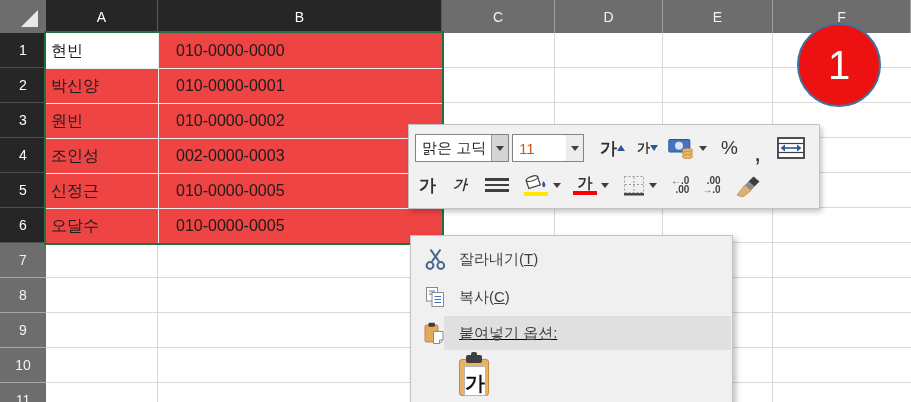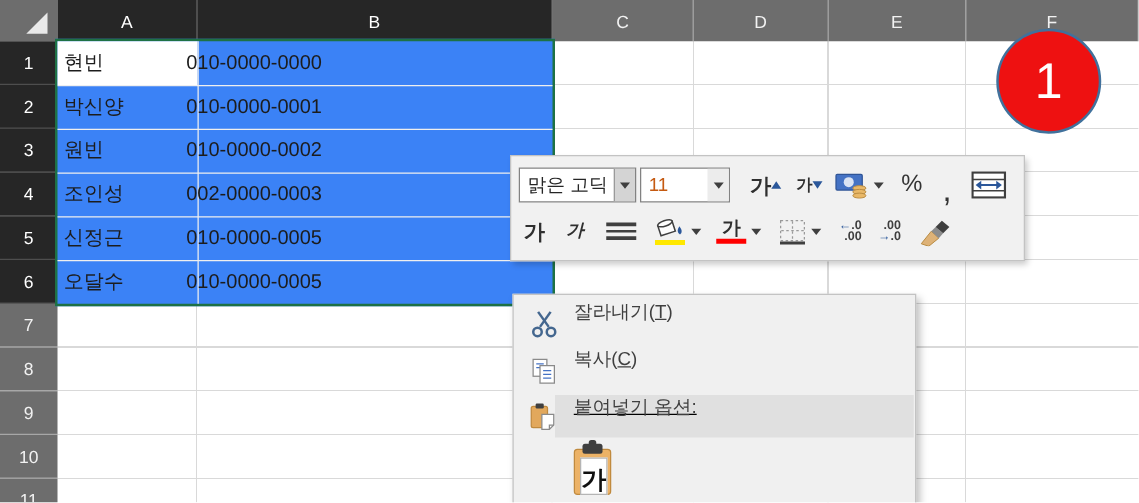--- a/index.html
+++ b/index.html
@@ -24,29 +24,29 @@
   .grid { position:absolute; left:46px; top:33px; width:865px; height:369px; background:#fff;
     background-image:
       linear-gradient(to right, transparent 0 111px, #d9d9d9 111px 112px, transparent 112px 395px,
         #d9d9d9 395px 396px, transparent 396px 508px, #d9d9d9 508px 509px, transparent 509px 616px,
         #d9d9d9 616px 617px, transparent 617px 726px, #d9d9d9 726px 727px, transparent 727px),
       repeating-linear-gradient(to bottom, transparent 0 34px, #d9d9d9 34px 35px);
   }
 
   
   .selection { position:absolute; left:44px; top:31px; width:400px; height:214px;
-               background:#3b82f6; border:2px solid #1e7145; z-index:2; }
+               background:#ef4444; border:2px solid #1e7145; z-index:2; }
   .sel-a1 { position:absolute; left:0; top:0; width:112px; height:35px; background:#fff; }
   .sel-vline { position:absolute; left:112px; top:0; width:1px; height:100%; background:#efefef; }
   .sel-hline { position:absolute; left:0; width:100%; height:1px; background:#efefef; }
   .sel-row { position:absolute; left:0; width:100%; height:35px; }
   .cell { position:absolute; top:0; height:35px; line-height:35px; font-size:16px; color:#1c1c1c;
           white-space:nowrap; overflow:hidden; }
   .cell.name  { left:5px;  width:104px; }
-  .cell.phone { left:103px; width:270px; }
+  .cell.phone { left:130px; width:270px; }
 
   
   .minibar { position:absolute; left:408px; top:124px; width:412px; height:85px;
              background:#f1f1f1; border:1px solid #c3c3c3; z-index:20;
              box-shadow:2px 3px 5px rgba(0,0,0,.22); padding:5px 6px 4px 6px; }
   .tb-row { display:flex; align-items:center; height:36px; }
   .tb-btn { display:flex; align-items:center; justify-content:center; color:#3f3f3f; cursor:default; }
   .combo { display:flex; height:28px; background:#fff; border:1px solid #828282; align-items:stretch; }
   .combo .val { display:flex; align-items:center; padding:0 4px 0 6px; font-size:15px; color:#252525;
                 white-space:nowrap; overflow:hidden; }
@@ -71,21 +71,21 @@
   .chip.yellow { background:#ffe800; }
   .chip.red { background:#f00; }
   .fontcol { font-size:15px; font-weight:600; color:#2f2f2f; line-height:14px; }
   .dec-icon { font-weight:bold; font-size:10px; line-height:9px; color:#3f3f3f; text-align:right; }
   .dec-icon .blue { color:#2b579a; }
 
   
   .ctxmenu { position:absolute; left:410px; top:235px; width:323px; height:170px;
              background:#f0f0f0; border:1px solid #c3c3c3; z-index:15;
              box-shadow:3px 3px 6px rgba(0,0,0,.25); padding-top:4px; }
-  .menu-item { position:relative; display:flex; height:38px; padding-left:10px; }
+  .menu-item { position:relative; display:flex; align-items:center; height:38px; padding-left:10px; }
   .mi-icon { width:28px; display:flex; justify-content:center; align-items:center; }
   .mi-label { margin-left:10px; font-size:15px; color:#3f3f3f; }
   .mi-label .u { text-decoration:underline; }
   .menu-item.options { height:34px;text-decoration:underline; }
   .hl-band { position:absolute; left:33px; right:1px; top:0; bottom:0; background:#e0e0e0; }
   .menu-item.options .mi-icon, .menu-item.options .mi-label { position:relative; z-index:1; }
   .paste-row { position:relative; height:52px; padding-left:46px; display:flex; align-items:center; }
 
   
   .pasteopt { position:relative; width:34px; height:44px; }

